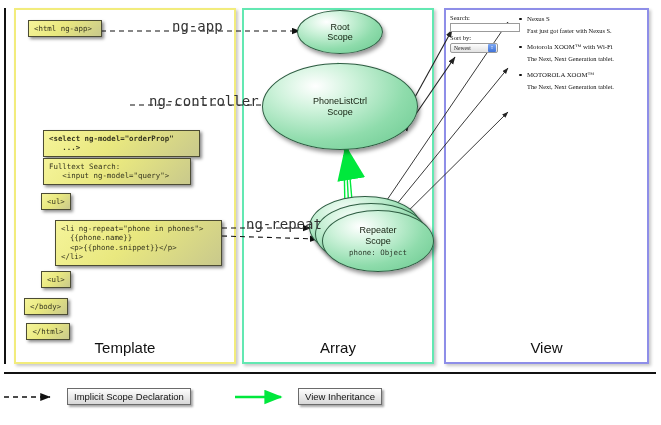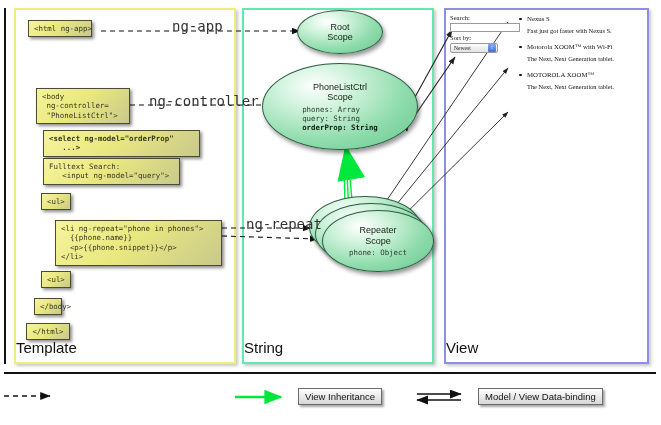--- a/index.html
+++ b/index.html
@@ -40,20 +40,21 @@
     box-shadow: 2px 2px 3px rgba(0,0,0,0.22);
   }
   #col-template { left: 14px;  width: 222px; border-color: #f2ec7c; }
   #col-model    { left: 242px; width: 192px; border-color: #63e8b2; }
   #col-view     { left: 444px; width: 205px; border-color: #8e8ee8; padding-left: 19px; }
   .col-label {
     position: absolute;
     bottom: 6px;
     left: 0;
     width: 100%;
+    text-align: center;
     font-size: 15px;
     color: #111;
   }
   
   .codebox {
     position: absolute;
     box-sizing: border-box;
     background: linear-gradient(135deg, #f5f49a 0%, #e9e87f 45%, #c9c98c 100%);
     border: 1px solid #4c4c34;
     color: #35351f;
@@ -217,21 +218,21 @@
 <body>
 
 <div id="canvas">
 
   <div class="edge-rule"></div>
 
   <div class="col" id="col-template">
     <div class="col-label">Template</div>
   </div>
   <div class="col" id="col-model">
-    <div class="col-label">String</div>
+    <div class="col-label">Array</div>
   </div>
   <div class="col" id="col-view">
     <div class="col-label">View</div>
   </div>
 
   <svg id="wires">
     <defs>
       <marker id="ah-black" markerWidth="9" markerHeight="9" refX="7.6" refY="3" orient="auto">
         <path d="M0,0 L8,3 L0,6 Z" fill="#111"></path>
       </marker>
@@ -258,56 +259,50 @@
     <path d="M348,160 L346,148" stroke="#00e83c" stroke-width="5" fill="none" marker-end="url(#ah-green)"></path>
 
     <path d="M404,117 L452,30" stroke="#222" stroke-width="1.1" fill="none" marker-start="url(#ah-thin)" marker-end="url(#ah-thin)"></path>
     <path d="M409,124 L455,57" stroke="#222" stroke-width="1.1" fill="none" marker-start="url(#ah-thin)" marker-end="url(#ah-thin)"></path>
 
     <path d="M372,222 L508,22" stroke="#222" stroke-width="0.9" fill="none" marker-end="url(#ah-thin)"></path>
     <path d="M374,232 L508,68" stroke="#222" stroke-width="0.9" fill="none" marker-end="url(#ah-thin)"></path>
     <path d="M376,243 L508,112" stroke="#222" stroke-width="0.9" fill="none" marker-end="url(#ah-thin)"></path>
   </svg>
 
-  <div class="codebox" style="left:28px; top:20px; width:64px;">&lt;html ng-app&gt;</div>
-
-  <div class="codebox" style="left:36px; top:88px; width:94px;">&lt;body
- ng-controller=
- "PhoneListCtrl"&gt;</div>
+  <div class="codebox" style="left:28px; top:20px; width:74px;">&lt;html ng-app&gt;</div>
+
 
   <div class="codebox bold" style="left:43px; top:130px; width:157px;">&lt;select ng-model="orderProp"
    ...&gt;</div>
 
-  <div class="codebox" style="left:43px; top:158px; width:137px;">Fulltext Search:
+  <div class="codebox" style="left:43px; top:158px; width:148px;">Fulltext Search:
    &lt;input ng-model="query"&gt;</div>
 
   <div class="codebox" style="left:41px; top:193px; width:30px;">&lt;ul&gt;</div>
 
   <div class="codebox" style="left:55px; top:220px; width:167px;">&lt;li ng-repeat="phone in phones"&gt;
   {{phone.name}}
   &lt;p&gt;{{phone.snippet}}&lt;/p&gt;
 &lt;/li&gt;</div>
 
   <div class="codebox" style="left:41px; top:271px; width:30px;">&lt;ul&gt;</div>
 
-  <div class="codebox" style="left:34px; top:298px; width:28px;">&lt;/body&gt;</div>
+  <div class="codebox" style="left:24px; top:298px; width:44px;">&lt;/body&gt;</div>
 
   <div class="codebox" style="left:26px; top:323px; width:44px;text-align:center;">&lt;/html&gt;</div>
 
   <div class="ellipse" style="left:297px; top:10px; width:86px; height:44px;">
     <div class="title" style="white-space:pre-line;">Root
 Scope</div>
   </div>
 
   <div class="ellipse" style="left:262px; top:63px; width:156px; height:87px;">
     <div class="title" style="white-space:pre-line;">PhoneListCtrl
 Scope</div>
-    <div class="props"><span>phones: Array
-query: String
-</span><b>orderProp: String</b></div>
   </div>
 
   <div class="ellipse" style="left:309px; top:196px; width:112px; height:62px;"></div>
   <div class="ellipse" style="left:315px; top:203px; width:112px; height:62px;"></div>
   <div class="ellipse" style="left:322px; top:210px; width:112px; height:62px;">
     <div class="title" style="white-space:pre-line;">Repeater
 Scope</div>
     <div class="props">phone: Object</div>
   </div>
 
@@ -347,41 +342,30 @@
 
     <div class="legend-item" style="left:0px;">
       <svg class="legend-glyph" viewBox="0 0 58 16">
         <defs>
           <marker id="lg-a1" markerWidth="9" markerHeight="9" refX="7.5" refY="3" orient="auto">
             <path d="M0,0 L8,3 L0,6 Z" fill="#111"></path>
           </marker>
         </defs>
         <path d="M0,8 L46,8" stroke="#111" stroke-width="1.3" fill="none" stroke-dasharray="5,4" marker-end="url(#lg-a1)"></path>
       </svg>
+      <span class="legend-box">Implicit Scope Declaration</span>
     </div>
 
     <div class="legend-item" style="left:231px;">
       <svg class="legend-glyph" viewBox="0 0 58 16">
         <defs>
           <marker id="lg-a2" markerWidth="8" markerHeight="8" refX="6.4" refY="2.8" orient="auto">
             <path d="M0,0 L7,2.8 L0,5.6 Z" fill="#00e83c"></path>
           </marker>
         </defs>
         <path d="M0,8 L46,8" stroke="#00e83c" stroke-width="2.6" fill="none" marker-end="url(#lg-a2)"></path>
       </svg>
       <span class="legend-box">View Inheritance</span>
     </div>
 
-    <div class="legend-item" style="left:411px;">
-      <svg class="legend-glyph" viewBox="0 0 58 16">
-        <defs>
-          <marker id="lg-a3" markerWidth="9" markerHeight="9" refX="7.5" refY="3" orient="auto">
-            <path d="M0,0 L8,3 L0,6 Z" fill="#111"></path>
-          </marker>
-        </defs>
-        <path d="M2,5 L46,5" stroke="#111" stroke-width="1.5" fill="none" marker-end="url(#lg-a3)"></path>
-        <path d="M46,11 L2,11" stroke="#111" stroke-width="1.5" fill="none" marker-end="url(#lg-a3)"></path>
-      </svg>
-      <span class="legend-box">Model / View Data-binding</span>
-    </div>
   </div>
 
 </div>
 
 </body></html>

